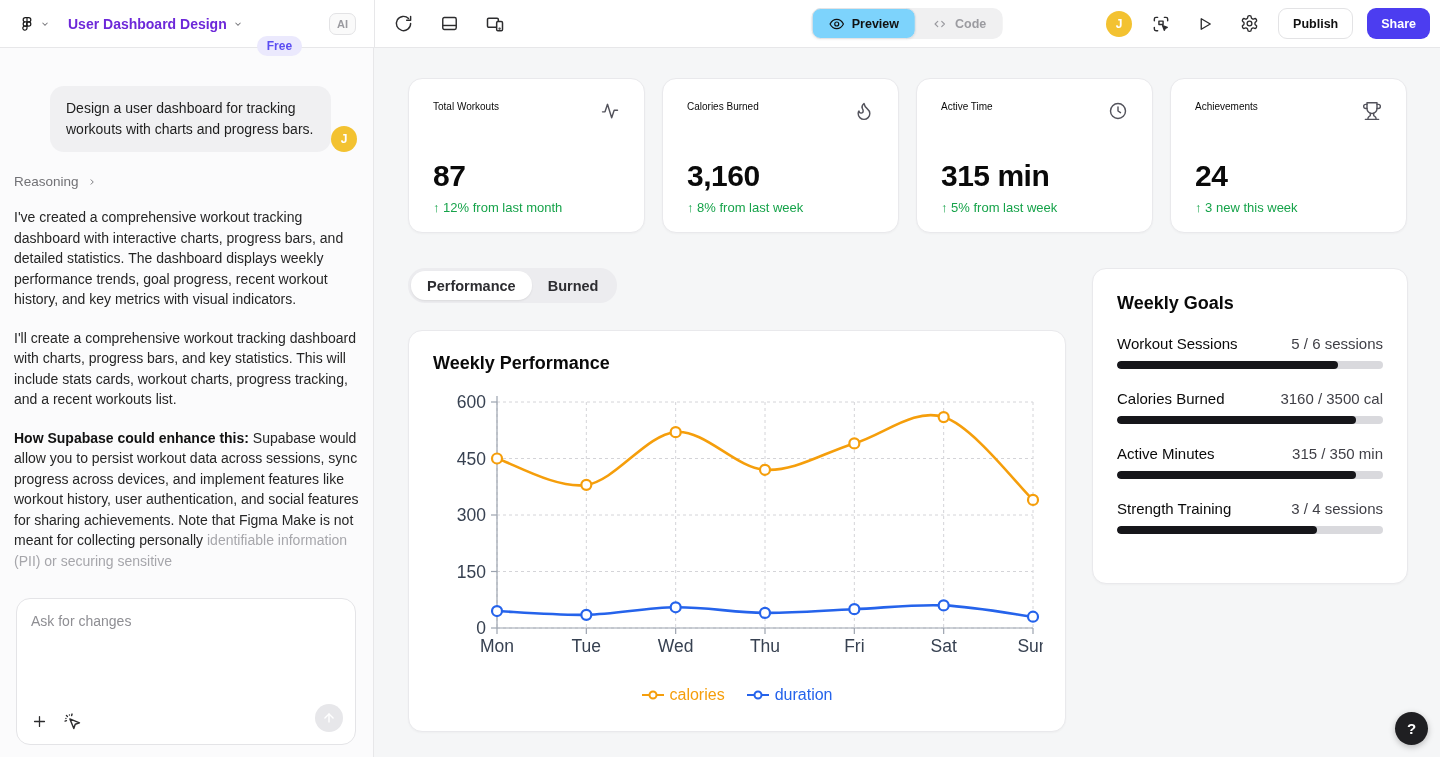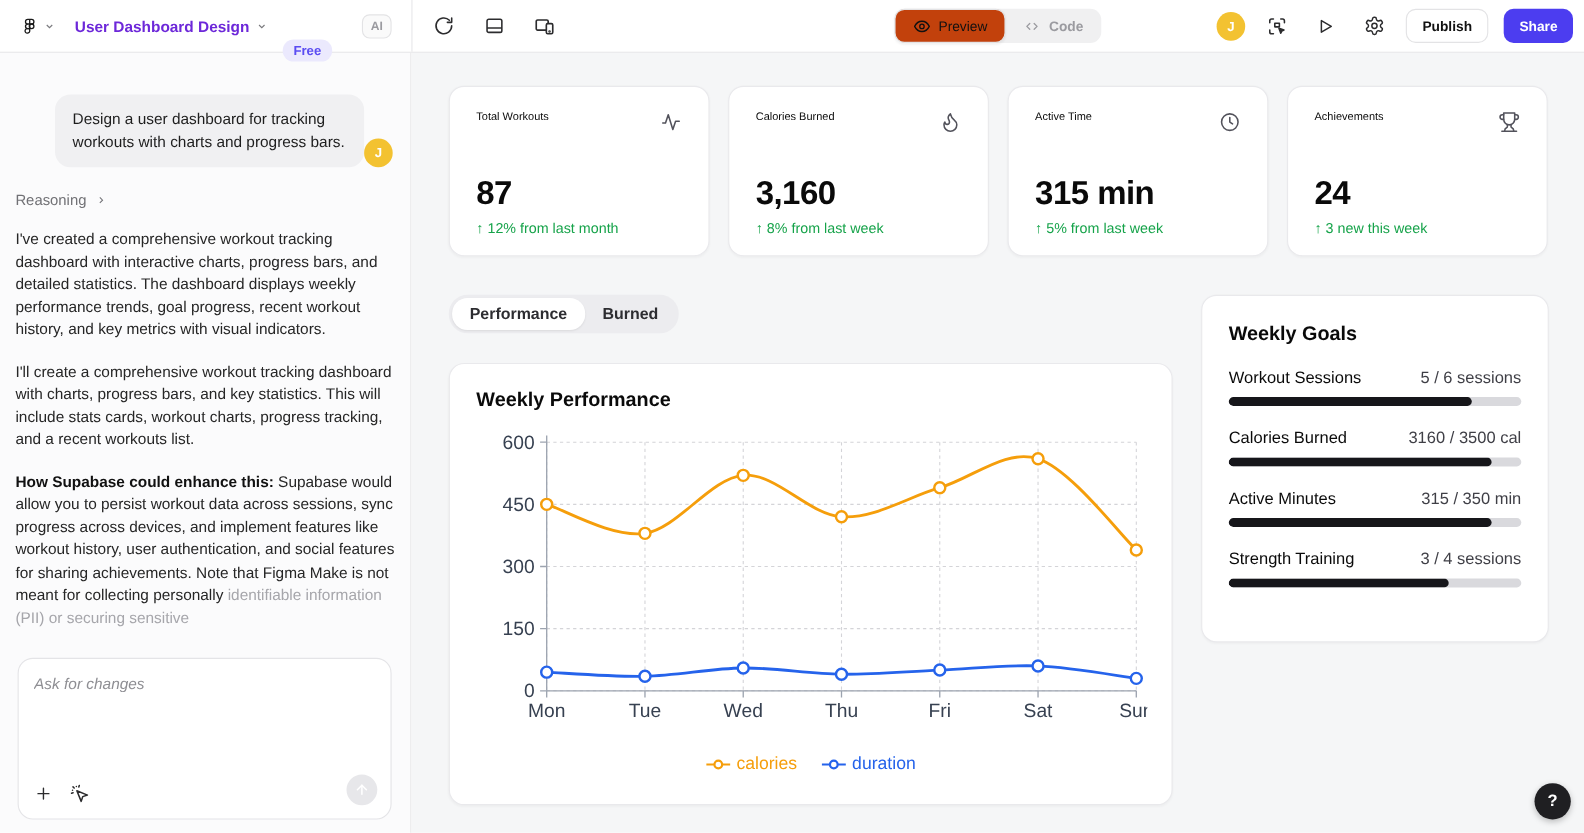--- a/index.html
+++ b/index.html
@@ -11,40 +11,40 @@
   .tb-divider { position:absolute; left:374px; top:0; width:1px; height:47px; background:#e7e7e9; }
   .logo-wrap { display:flex; align-items:center; gap:4px; cursor:pointer; padding:4px; }
   .doc-title { font-size:14px; font-weight:700; color:#6d28d9; margin-left:8px; }
   .chev { color:#7a7a7e; display:flex; }
   .badge-free { background:#ebe9fd; color:#5b4df2; font-size:12px; font-weight:700; padding:3px 10px; border-radius:10px; margin-left:8px;margin-top:45px; }
   .badge-ai { margin-left:auto; margin-right:18px; border:1px solid #e3e3e5; color:#9b9ba0; font-size:11px; font-weight:700; border-radius:7px; padding:4px 7px; background:#fafafa; }
   .tb-icons { position:absolute; left:388px; top:0; height:47px; display:flex; align-items:center; gap:16px; }
   .icon-btn { width:30px; height:30px; display:flex; align-items:center; justify-content:center; border-radius:6px; cursor:pointer; color:#2c2c2e; }
   .seg-wrap { position:absolute; left:907px; top:8px; transform:translateX(-50%); display:flex; background:#f0f0f1; border-radius:10px; height:31px; align-items:stretch; }
   .seg-btn { display:flex; align-items:center; gap:7px; font-size:12.5px; padding:0 16px; border-radius:9px; cursor:pointer; }
-  .seg-active { background:#c2410c; border:1px solid #e3e3e5; color:#111; font-weight:400; box-shadow:0 1px 2px rgba(0,0,0,.05); }
+  .seg-active { background:#7dd3fc; border:1px solid #e3e3e5; color:#111; font-weight:700; box-shadow:0 1px 2px rgba(0,0,0,.05); }
   .seg-inactive { color:#9b9ba0; font-weight:600; }
   .tb-right { position:absolute; right:10px; top:0; height:47px; display:flex; align-items:center; gap:14px; }
   .avatar { width:26px; height:26px; border-radius:50%; background:#f3c231; color:#fff; font-size:12px; font-weight:700; display:flex; align-items:center; justify-content:center; cursor:pointer; }
   .btn { height:31px; display:flex; align-items:center; padding:0 14px; border-radius:9px; font-size:12.5px; font-weight:600; cursor:pointer; }
   .btn-publish { background:#fff; border:1px solid #e3e3e5; color:#111; }
   .btn-share { background:#4c3df0; color:#fff; border:none; }
 
   
   .sidebar { position:absolute; left:0; top:48px; width:374px; height:709px; background:#fbfbfc; border-right:1px solid #e7e7e9; }
   .chat { position:absolute; inset:0 0 165px 0; overflow:hidden; }
   .bubble-row { display:flex; align-items:flex-end; gap:0; margin:38px 16px 0 50px; }
   .bubble { background:#f0f0f2; border-radius:14px; padding:12px 16px; font-size:14px; line-height:21px; color:#1e1e1e; flex:1; }
   .bubble-avatar { width:26px; height:26px; min-width:26px; border-radius:50%; background:#f3c231; color:#fff; font-size:12px; font-weight:700; display:flex; align-items:center; justify-content:center; }
   .reasoning { display:flex; align-items:center; gap:8px; margin:22px 0 0 14px; color:#717175; font-size:13.5px; cursor:pointer; }
   .para { margin:18px 14px 0 14px; font-size:14px; line-height:20.5px; color:#262626; }
   .para b { color:#111; }
   .fade-tail { color:#a6a6ab; }
   .ask-card { position:absolute; left:16px; right:17px; bottom:12px; height:147px; background:#fff; border:1px solid #e4e4e7; border-radius:14px; }
-  .ask-input { position:absolute; top:14px; left:14px; right:14px; border:none; outline:none; font-size:14px; color:#111; background:transparent; font-family:"Liberation Sans",sans-serif;font-style:italic; }
+  .ask-input { position:absolute; top:14px; left:14px; right:14px; border:none; outline:none; font-size:14px; color:#111; background:transparent; font-family:"Liberation Sans",sans-serif; }
   .ask-input::placeholder { color:#8e8e93; }
   .ask-tools { position:absolute; left:14px; bottom:12px; display:flex; align-items:center; gap:14px; color:#2c2c2e; }
   .send-btn { position:absolute; right:12px; bottom:12px; width:28px; height:28px; border-radius:50%; background:#e7e7ea; color:#fff; display:flex; align-items:center; justify-content:center; cursor:pointer; }
 
   
   .main { position:absolute; left:374px; top:48px; width:1066px; height:709px; background:#f5f6f7; }
   .stats-row { position:absolute; left:34px; top:30px; display:flex; gap:17px; }
   .stat-card { width:237px; height:155px; background:#fff; border:1px solid #e9e9ec; border-radius:14px; padding:22px 24px; position:relative; box-shadow:0 1px 2px rgba(0,0,0,.03); }
   .stat-head { display:flex; justify-content:space-between; align-items:flex-start; font-size:10px; color:#0a0a0a; }
   .stat-icon { color:#52525b; display:flex; }

